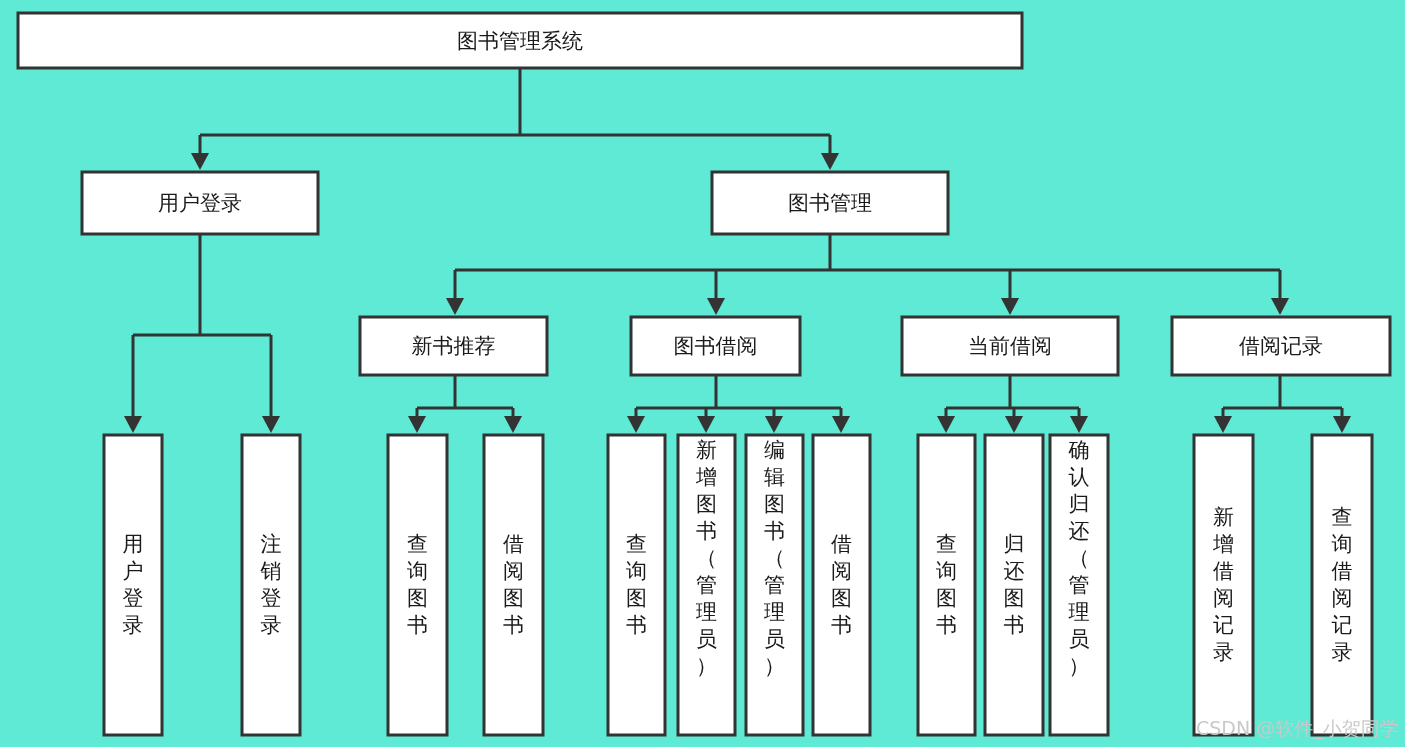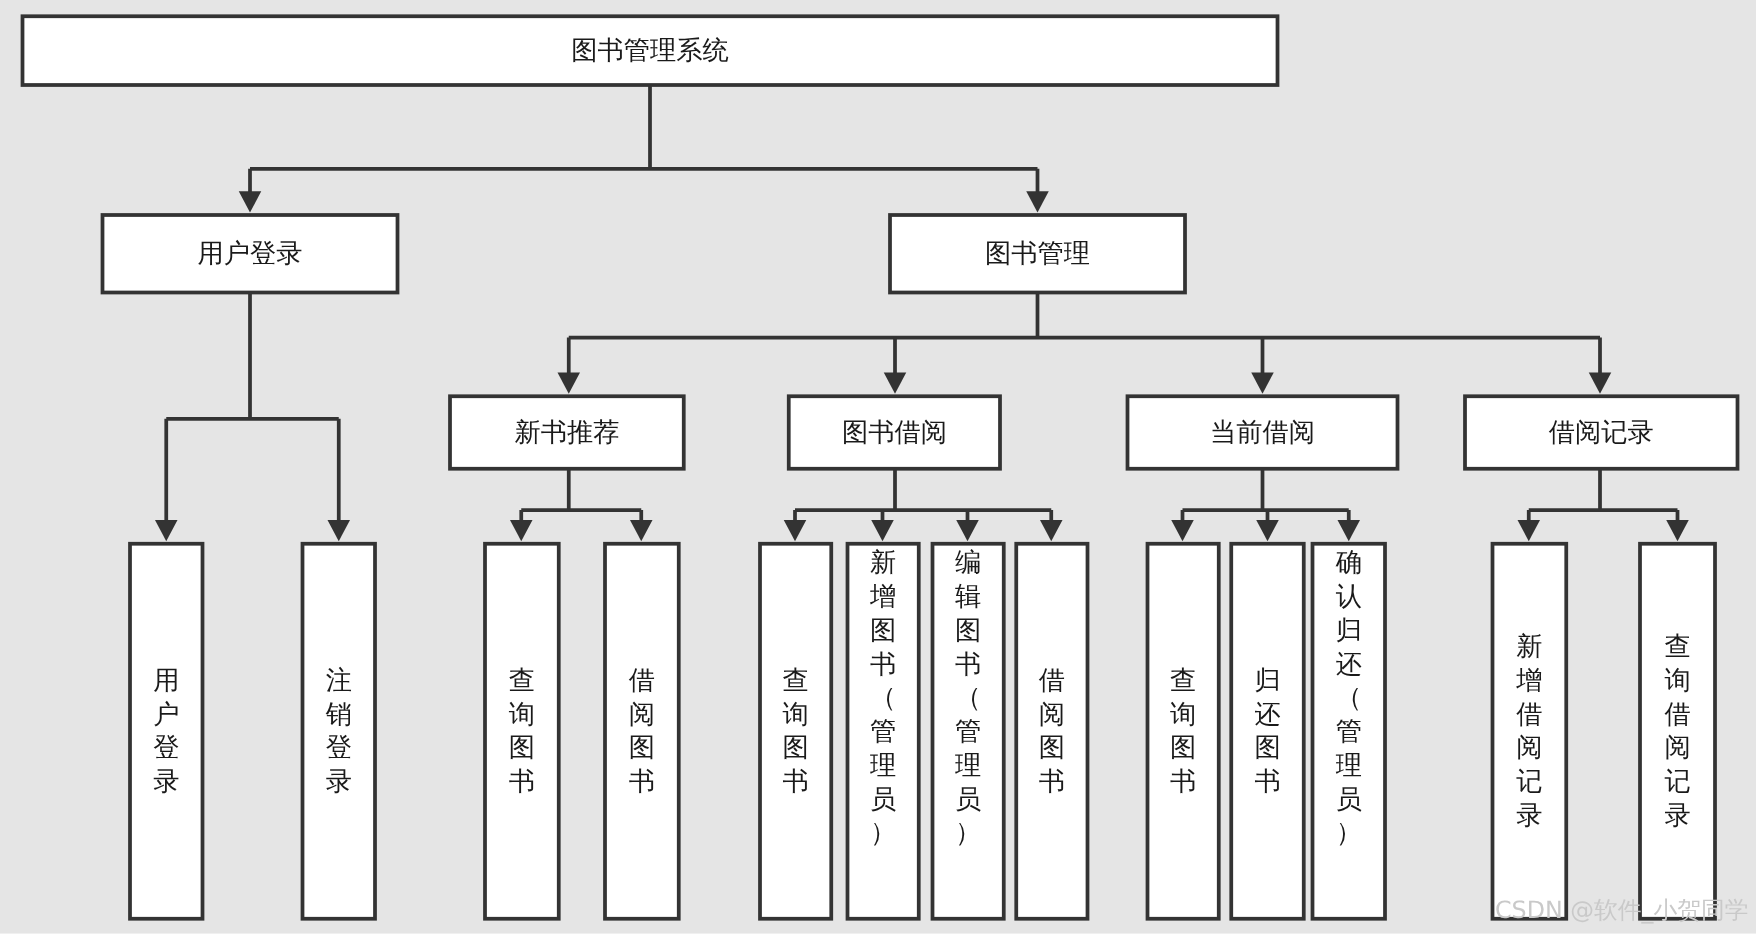--- a/index.html
+++ b/index.html
@@ -11,21 +11,21 @@
   body {
     width: 1405px;
     height: 747px;
     font-family: "DejaVu Sans", "Liberation Sans", sans-serif;
     overflow: hidden;
   }
   #diagram-root {
     position: relative;
     width: 1405px;
     height: 747px;
-    background: #e5e5e5;
+    background: #5eead4;
   }
   svg.diagram-canvas {
     position: absolute;
     inset: 0;
     width: 1405px;
     height: 747px;
     display: block;
   }
   .node-rect {
     fill: #ffffff;

